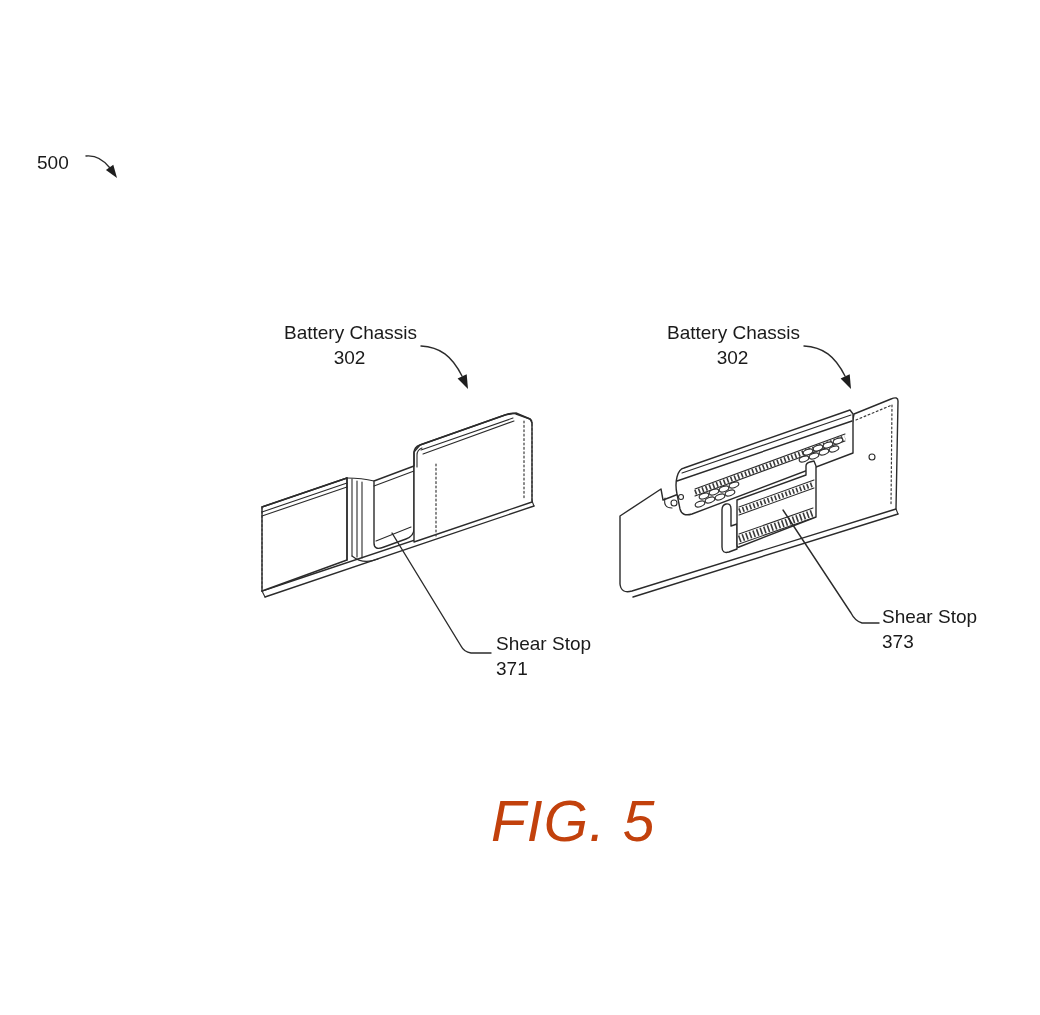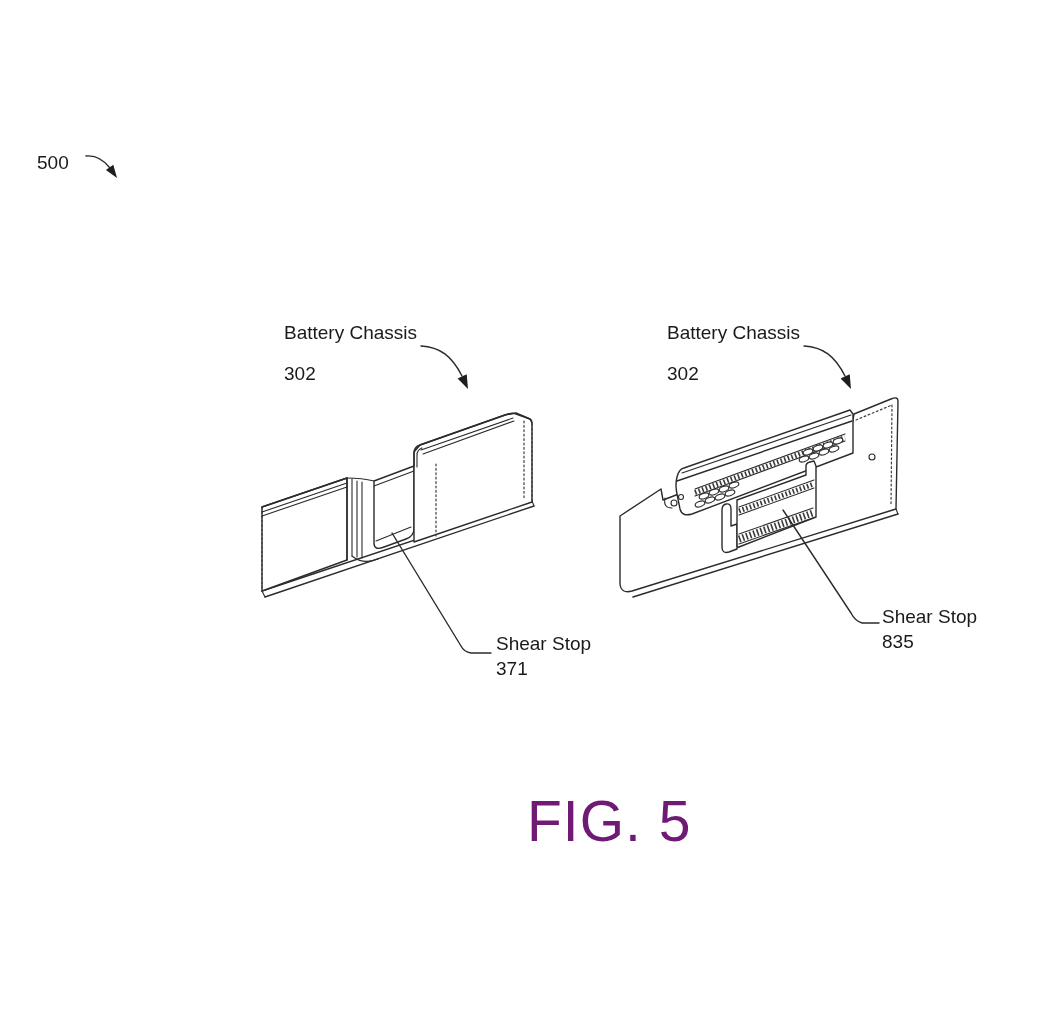--- a/index.html
+++ b/index.html
@@ -14,28 +14,28 @@
   svg{position:absolute;left:0;top:0;}
   .lbl{
     position:absolute;
     font-size:19px;
     line-height:25px;
     color:#1a1a1a;
     white-space:nowrap;
   }
   .lbl .ref{display:block;}
   .bc{width:133px;text-align:center;}
-  .bc .ref{text-align:left;padding-right:2px;margin-top:16px;}
+  .bc .ref{text-align:center;padding-right:2px;}
   .caption{
     position:absolute;
     left:491px;top:788px;
     font-size:57px;
+    font-style:italic;
     letter-spacing:1px;
-    color:#701a75;
-    margin-left:36px;
+    color:#c2410c;
   }
   
   .ln{stroke:#2b2b2b;stroke-width:1.4;fill:none;stroke-linecap:round;stroke-linejoin:round;}
   .lnthin{stroke:#2b2b2b;stroke-width:1.1;fill:none;stroke-linecap:round;}
   .face{stroke:#2b2b2b;stroke-width:1.4;fill:#ffffff;stroke-linejoin:round;}
   .dot{stroke:#3a3a3a;stroke-width:1.2;fill:none;stroke-dasharray:1.8 2.6;stroke-linecap:round;}
   .hatch{stroke:#3a3a3a;fill:none;stroke-dasharray:1.6 2.2;}
   .head{fill:#1e1e1e;stroke:none;}
   .weld{stroke:#2b2b2b;stroke-width:1.1;fill:#ffffff;}
 </style>
@@ -179,18 +179,18 @@
     <span class="ref">302</span>
   </div>
 
   <div class="lbl" style="left:496px;top:631px;">
     <span>Shear Stop</span>
     <span class="ref">371</span>
   </div>
 
   <div class="lbl" style="left:882px;top:604px;">
     <span>Shear Stop</span>
-    <span class="ref">835</span>
+    <span class="ref">373</span>
   </div>
 
   <div class="caption">FIG. 5</div>
 
 </div>
 
 </body></html>

